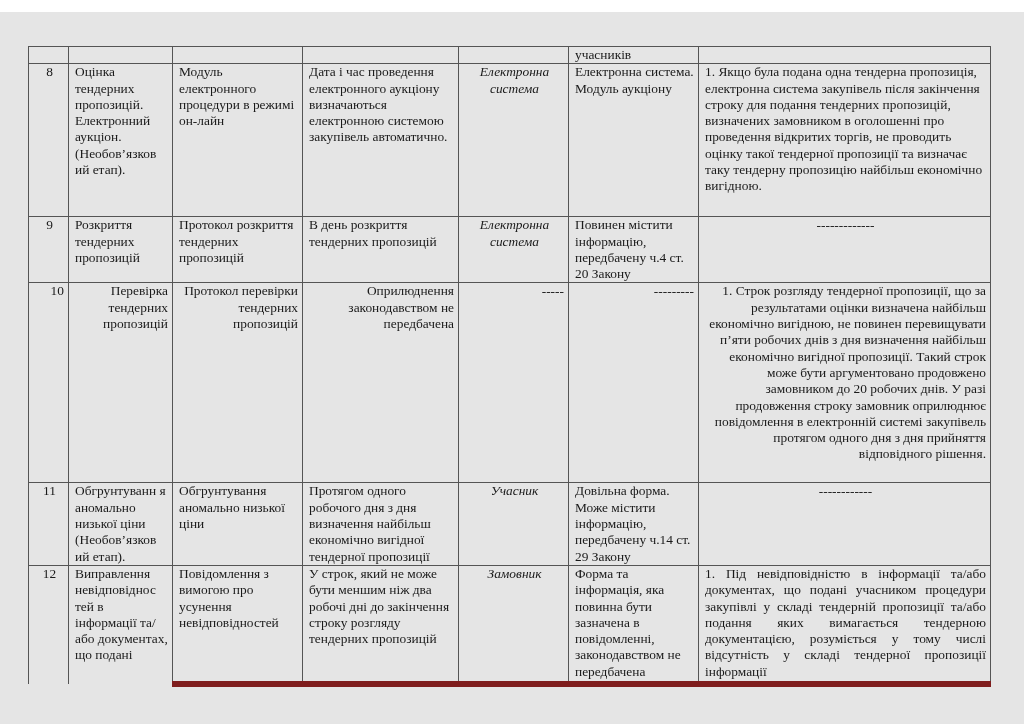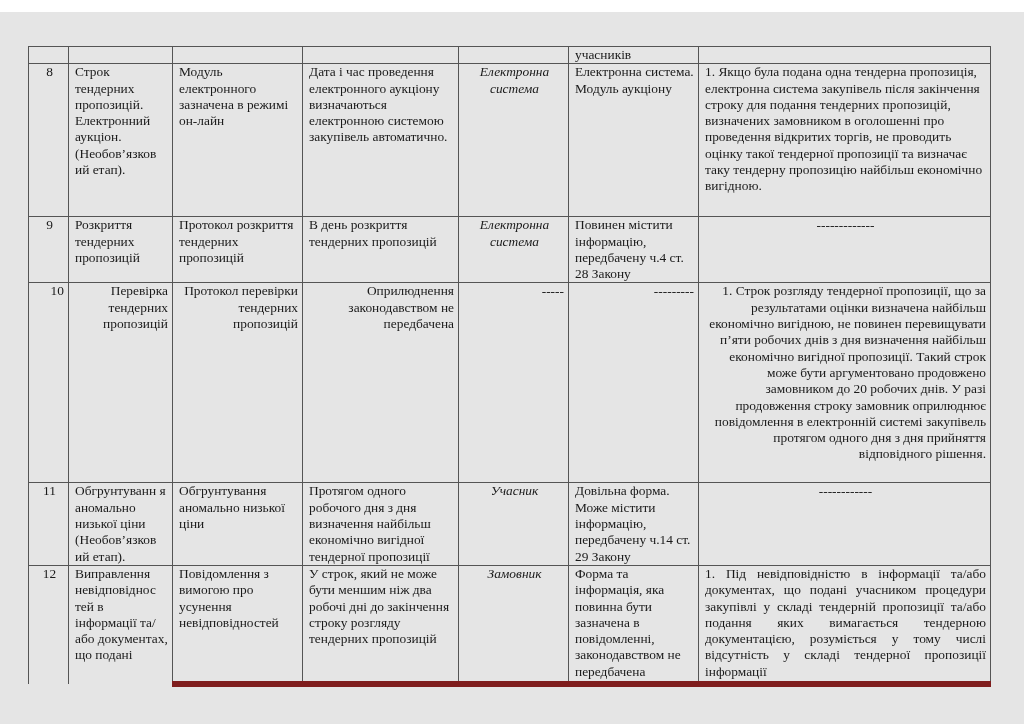--- a/index.html
+++ b/index.html
@@ -46,34 +46,34 @@
       <td></td>
       <td></td>
       <td></td>
       <td></td>
       <td></td>
       <td>учасників</td>
       <td></td>
     </tr>
     <tr class="r8">
       <td class="num">8</td>
-      <td>Строк тендерних пропозицій. Електронний аукціон. (Необов’язков ий етап).</td>
-      <td>Модуль електронного зазначена в режимі он-лайн</td>
+      <td>Оцінка тендерних пропозицій. Електронний аукціон. (Необов’язков ий етап).</td>
+      <td>Модуль електронного процедури в режимі он-лайн</td>
       <td>Дата і час проведення електронного аукціону визначаються електронною системою закупівель автоматично.</td>
       <td class="center">Електронна система</td>
       <td>Електронна система. Модуль аукціону</td>
       <td>1. Якщо була подана одна тендерна пропозиція, електронна система закупівель після закінчення строку для подання тендерних пропозицій, визначених замовником в оголошенні про проведення відкритих торгів, не проводить оцінку такої тендерної пропозиції та визначає таку тендерну пропозицію найбільш економічно вигідною.</td>
     </tr>
     <tr class="r9">
       <td class="num">9</td>
       <td>Розкриття тендерних пропозицій</td>
       <td>Протокол розкриття тендерних пропозицій</td>
       <td>В день розкриття тендерних пропозицій</td>
       <td class="center">Електронна система</td>
-      <td>Повинен містити інформацію, передбачену ч.4 ст. 28 Закону</td>
+      <td>Повинен містити інформацію, передбачену ч.4 ст. 20 Закону</td>
       <td class="center">-------------</td>
     </tr>
     <tr class="r10">
       <td class="num">10</td>
       <td>Перевірка тендерних пропозицій</td>
       <td>Протокол перевірки тендерних пропозицій</td>
       <td>Оприлюднення законодавством не передбачена</td>
       <td class="center">-----</td>
       <td class="center">---------</td>
       <td>1. Строк розгляду тендерної пропозиції, що за результатами оцінки визначена найбільш економічно вигідною, не повинен перевищувати п’яти робочих днів з дня визначення найбільш економічно вигідної пропозиції. Такий строк може бути аргументовано продовжено замовником до 20 робочих днів. У разі продовження строку замовник оприлюднює повідомлення в електронній системі закупівель протягом одного дня з дня прийняття відповідного рішення.</td>

